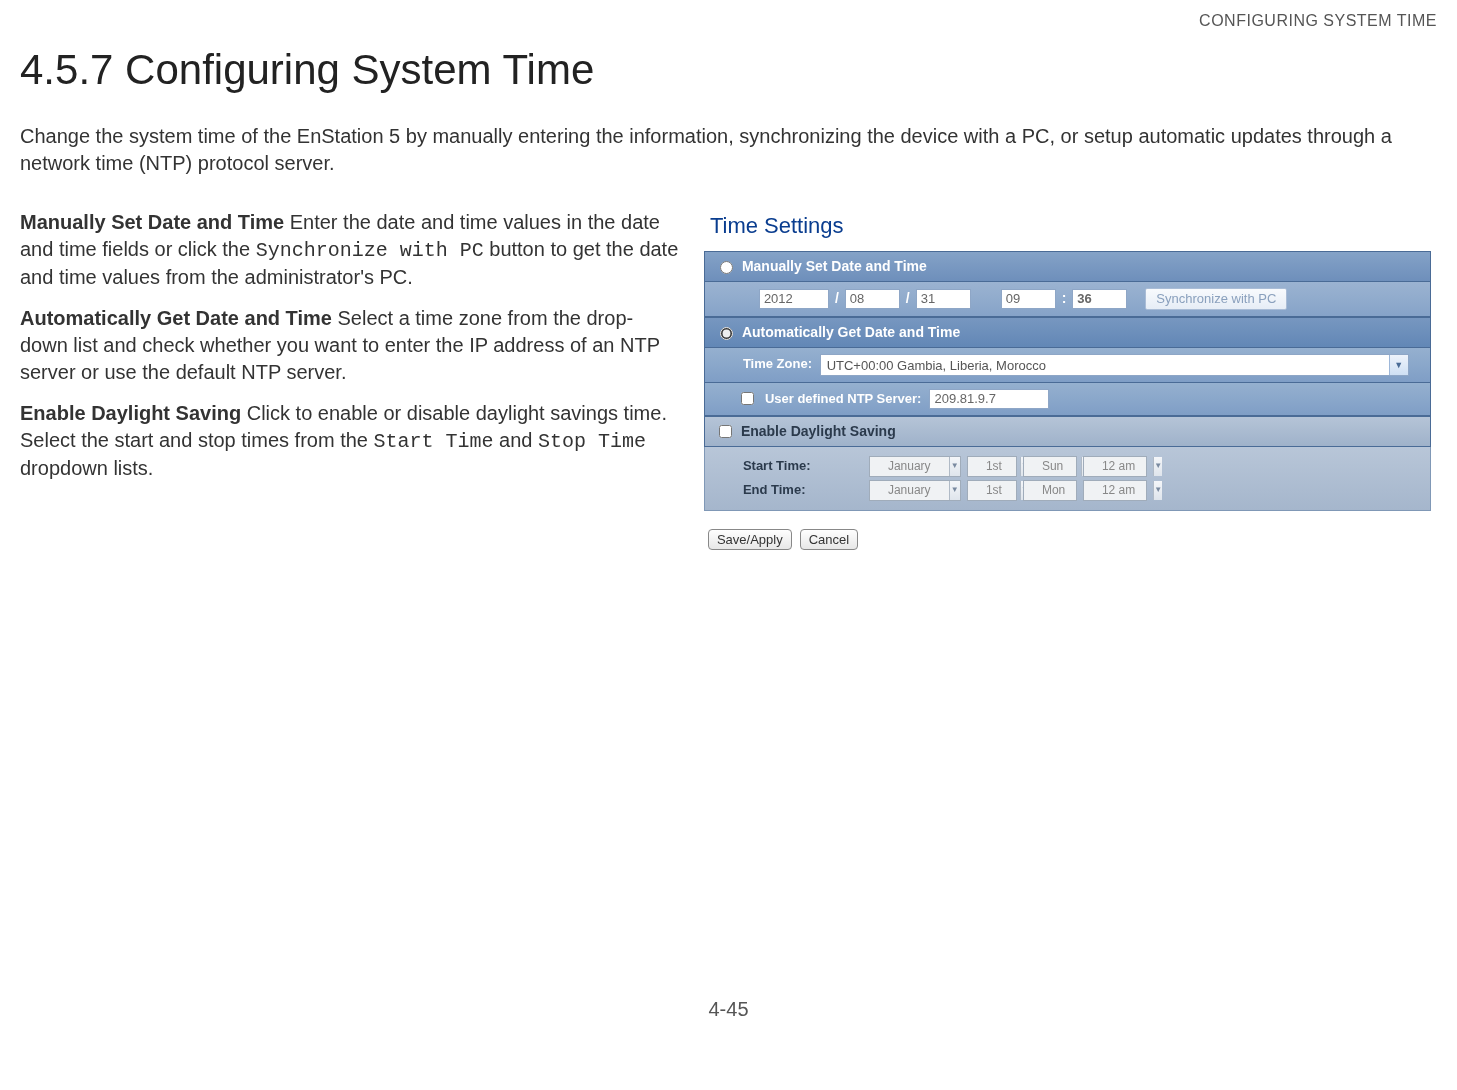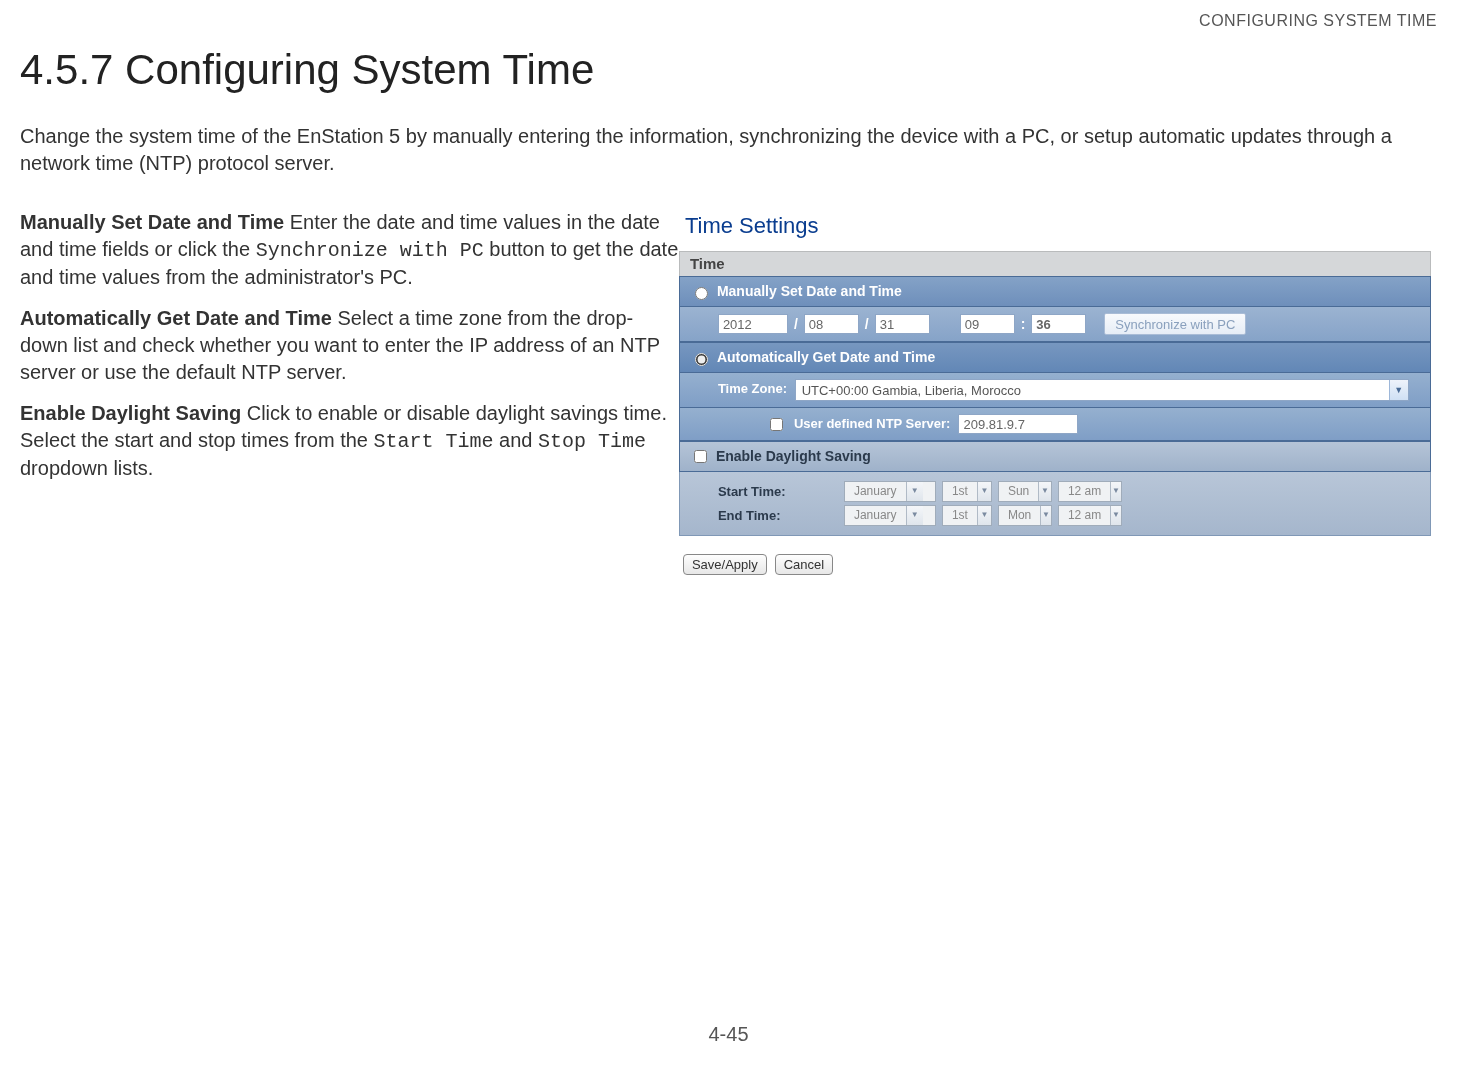--- a/index.html
+++ b/index.html
@@ -23,20 +23,21 @@
     font-weight: 400;
     font-size: 42px;
     margin: 10px 0 25px 0;
     color: #222;
   }
   .intro {
     margin: 0 0 15px 0;
   }
   .two-col {
     display: flex;
+    gap: 25px;
     align-items: flex-start;
     margin-top: 32px;
   }
   .left-col {
     flex: 0 0 46.5%;
   }
   .right-col {
     flex: 1;
   }
   .para {
@@ -116,37 +117,37 @@
   }
   .tz-arrow {
     width: 18px;
     background: linear-gradient(#eef3fb,#cfe0f4);
     border-left: 1px solid #9db7d9;
     display:flex;align-items:center;justify-content:center;
     color:#4a6b96;font-size:9px;
   }
   .sub.ntp {
     display:flex; align-items:center; gap:8px;
-    padding-left: 86px;
+    padding-left: 32px;
   }
   .sub.ntp input[type=checkbox]{ accent-color:#fff; }
   .txt {
     background:#fff;
     border:1px solid #8ea6c6;
     color:#666;
     font-size:13px;
     height:18px;
     padding:0 4px;
     font-family: Arial, sans-serif;
   }
   .dt-row {
     background: linear-gradient(#9bb3d1,#86a3c8);
     border:1px solid #4a6b96;
     border-top:none;
-    padding: 6px 10px 6px 38px;
+    padding: 6px 10px 6px 54px;
     display:flex;
     align-items:center;
     gap:4px;
     color:#fff;
     font-weight:700;
     font-size:14px;
   }
   .dt-row .sep { margin: 0 2px; }
   .sync-btn {
     margin-left: 14px;
@@ -180,21 +181,21 @@
   }
   .dd {
     display:inline-flex;
     background:#f0f2f4;
     border:1px solid #a0acba;
     height:19px;
     color:#888;
     font-size:12px;
     align-items:stretch;
   }
-  .dd .dd-body{ padding:2px 9px; white-space:nowrap; display:flex; align-items:center;}
+  .dd .dd-body{ padding:2px 18px; white-space:nowrap; display:flex; align-items:center;}
   .dd .dd-arr{
     width:16px;
     border-left:1px solid #b0bac6;
     background:linear-gradient(#f4f6f9,#dfe5ec);
     display:flex;align-items:center;justify-content:center;
     color:#7a8aa0;font-size:8px;
   }
   .bottom-btns {
     margin: 18px 0 0 4px;
     display:flex;
@@ -236,21 +237,20 @@
     </p>
     <p class="para">
       <span class="lead">Enable Daylight Saving</span><span>  Click to enable or disable daylight savings time. Select the start and stop times from the </span><span class="mono">Start Time</span><span> and </span><span class="mono">Stop Time</span><span> dropdown lists.</span>
     </p>
   </div>
 
   <div class="right-col">
     <div class="panel">
       <div class="panel-title">Time Settings</div>
 
-      <div class="section-hdr">Time</div>
 
       <div class="band">
         <input type="radio" style="">
         <span>Manually Set Date and Time</span>
       </div>
       <div class="dt-row">
         <input class="txt" style="width: 60px;" value="2012">
         <span class="sep">/</span>
         <input class="txt" style="width: 45px;" value="08">
         <span class="sep">/</span>

